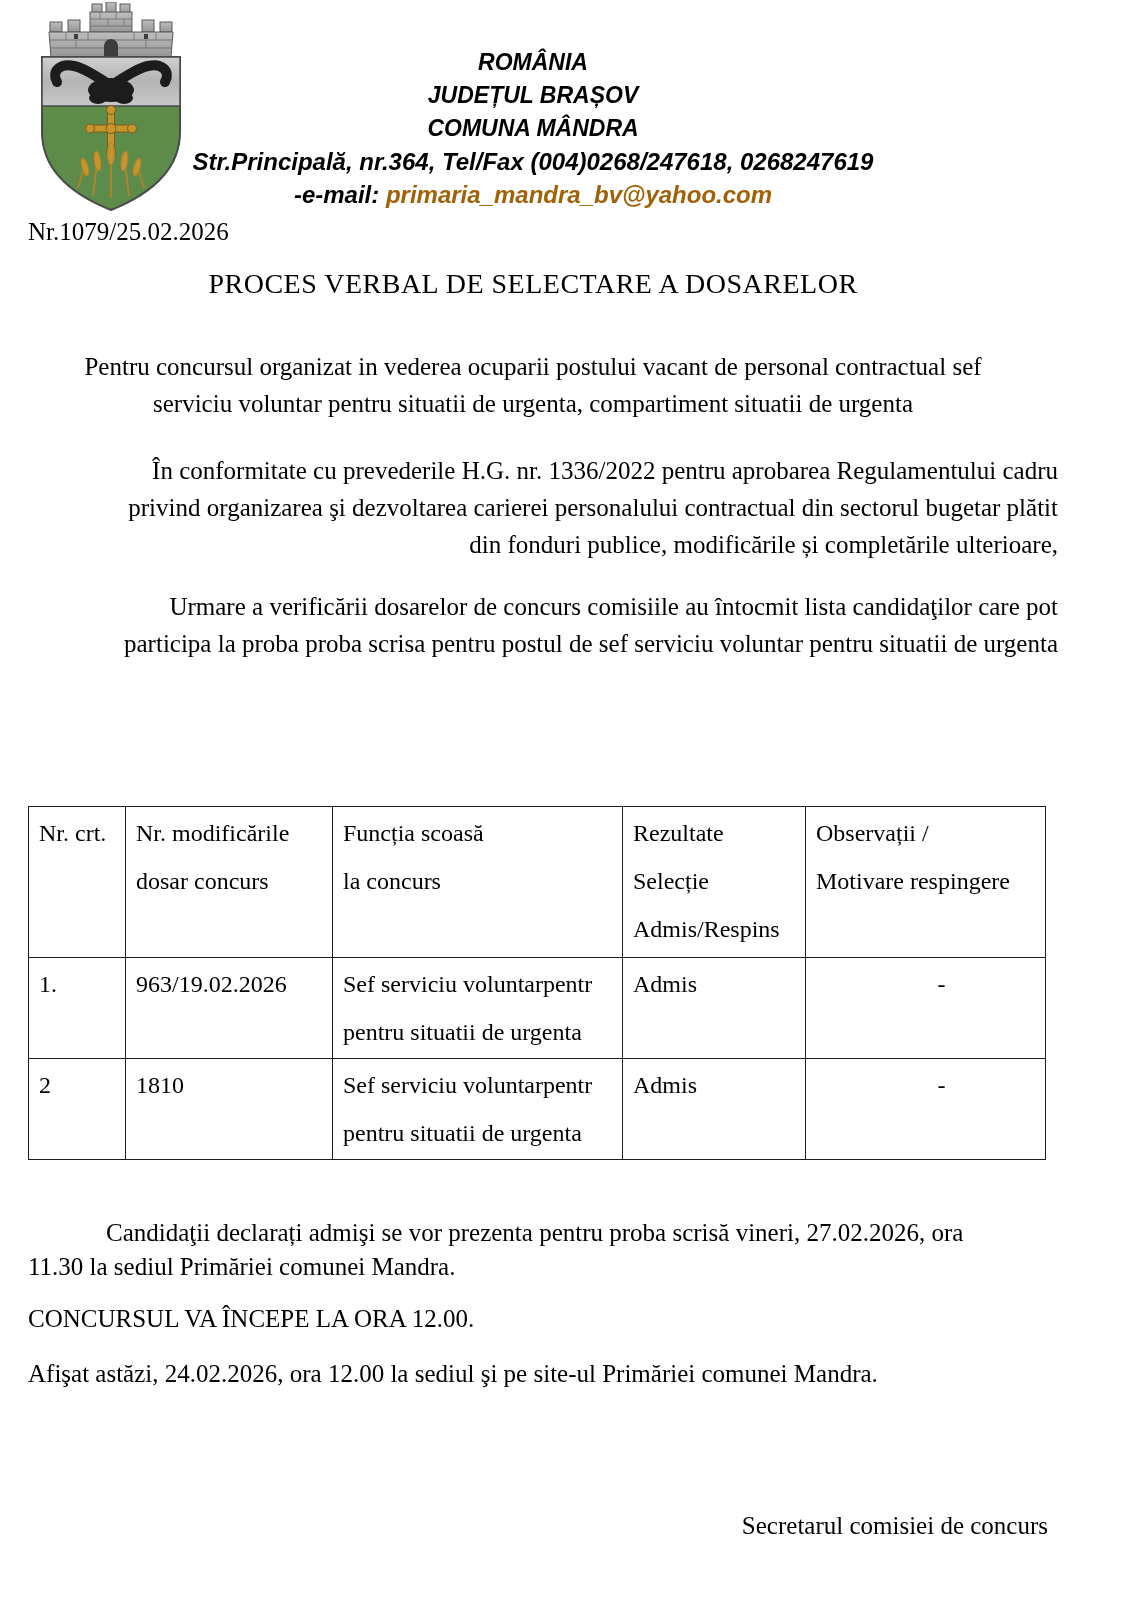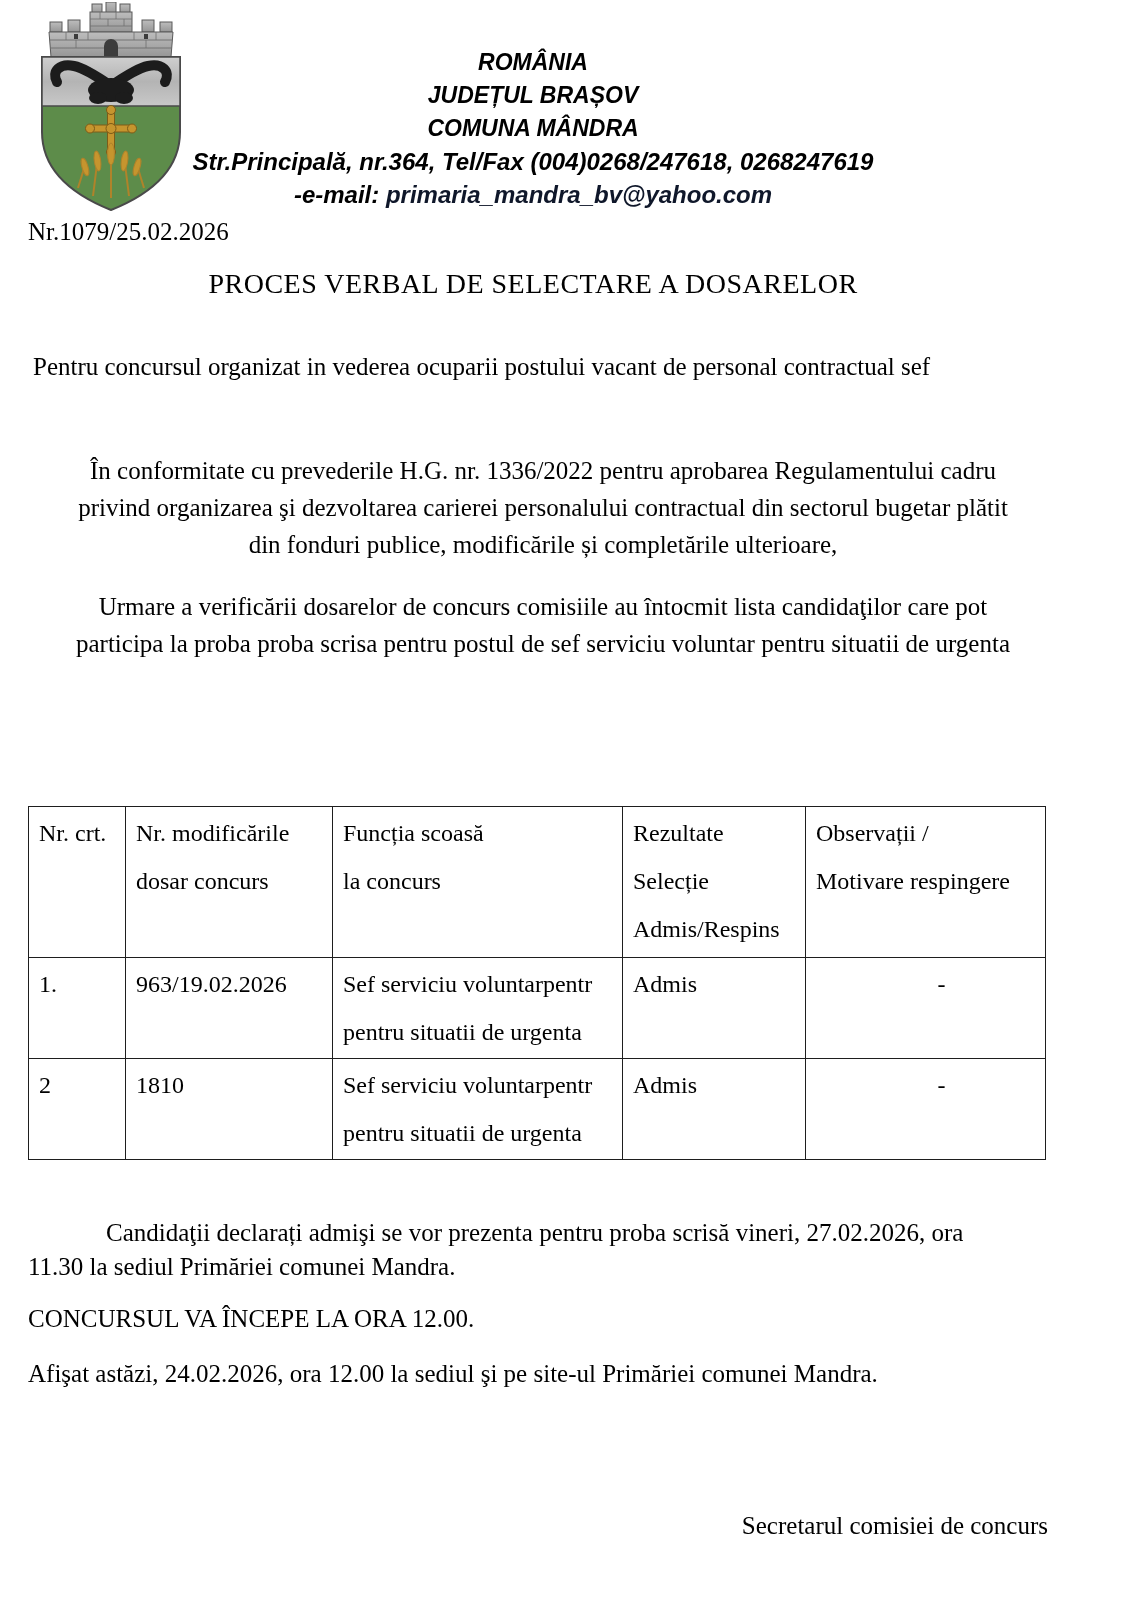--- a/index.html
+++ b/index.html
@@ -17,22 +17,22 @@
   .org-line{height:33px;line-height:33px;font-size:23px;letter-spacing:0px;}
   .org-line.addr{font-size:24px;}
   .org-line.email{font-size:24px;}
   .email-link{text-decoration:none;}
   
   .doc-number{position:absolute;left:28px;top:218px;font-size:25px;white-space:nowrap;}
   .doc-title{position:absolute;left:33px;top:268px;width:1000px;text-align:center;
     font-size:28px;letter-spacing:0.5px;white-space:nowrap;}
   .para{position:absolute;font-size:25px;}
   .para .ln{height:37px;line-height:37px;white-space:nowrap;}
-  .para.centered{left:33px;width:1000px;}
-  .para.leftal{left:28px;width:1030px;text-align:center;}
+  .para.centered{left:33px;width:1000px;text-align:center;}
+  .para.leftal{left:28px;width:1030px;text-align:right;}
   
   .dosar-table{
     position:absolute;left:28px;top:806px;border-collapse:collapse;
     font-family:Liberation Serif, serif;font-size:24px;table-layout:fixed;
   }
   .dosar-table td{
     border:1.7px solid #1e1e1e;vertical-align:top;padding:2px 8px 0 10px;
     line-height:48px;overflow:hidden;white-space:nowrap;
   }
   .dosar-table .hrow td{height:148px;}
@@ -131,29 +131,30 @@
         <ellipse cx="101" cy="165" rx="3" ry="9" transform="rotate(16 101 165)"></ellipse>
       </g>
     </g>
   </svg>
 
   <div class="org-block">
     <div class="org-line">ROMÂNIA</div>
     <div class="org-line">JUDEȚUL BRAȘOV</div>
     <div class="org-line">COMUNA MÂNDRA</div>
     <div class="org-line addr">Str.Principală, nr.364, Tel/Fax (004)0268/247618, 0268247619</div>
-    <div class="org-line email"><span>-e-mail: </span><a href="#" class="email-link" id="email-link" style="color: #0f172a; margin-top: 12px;">primaria_mandra_bv@yahoo.com</a></div>
+    <div class="org-line email"><span>-e-mail: </span><a href="#" class="email-link" id="email-link" style="color: #a16207; margin-top: 12px;">primaria_mandra_bv@yahoo.com</a></div>
   </div>
 
   <div class="doc-number">Nr.1079/25.02.2026</div>
 
   <div class="doc-title">PROCES VERBAL DE SELECTARE A DOSARELOR</div>
 
   <div class="para centered" style="top:348px;">
     <div class="ln">Pentru concursul organizat in vederea ocuparii postului vacant de personal contractual sef</div>
+    <div class="ln">serviciu voluntar pentru situatii de urgenta, compartiment situatii de urgenta</div>
   </div>
 
   <div class="para leftal" style="top:452px;">
     <div class="ln">În conformitate cu prevederile H.G. nr. 1336/2022 pentru aprobarea Regulamentului cadru</div>
     <div class="ln">privind organizarea şi dezvoltarea carierei personalului contractual din sectorul bugetar plătit</div>
     <div class="ln">din fonduri publice, modificările și completările ulterioare,</div>
   </div>
 
   <div class="para leftal" style="top:588px;">
     <div class="ln">Urmare a verificării dosarelor de concurs comisiile au întocmit lista candidaţilor care pot</div>

